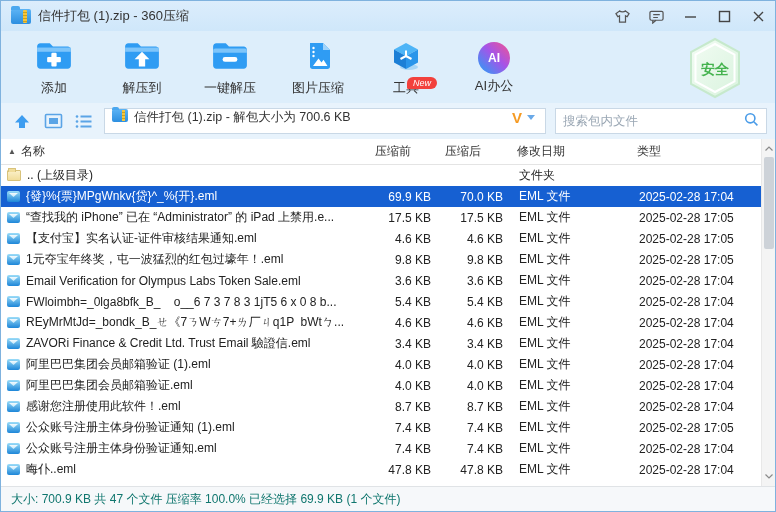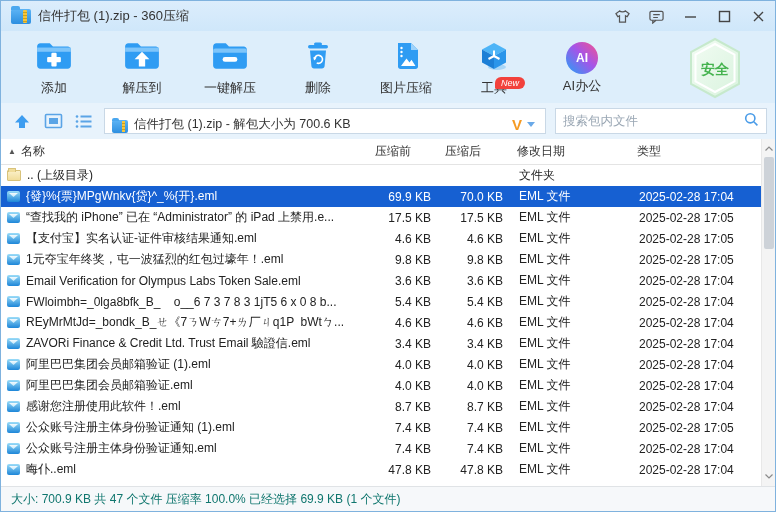--- a/index.html
+++ b/index.html
@@ -23,21 +23,21 @@
   .toolbar { height:72px; background:#ddeefb; display:flex; align-items:center; padding:2px 10px 0 14px; gap:10px; flex:0 0 auto; }
   .tbtn { width:78px; height:64px; display:flex; flex-direction:column; align-items:center; justify-content:center; gap:3px; position:relative; border-radius:4px; }
   .tbtn .tlabel { font-size:13px; color:#333; white-space:nowrap; }
   .new-badge { position:absolute; top:-2px; right:8px; background:#f2413c; color:#fff; font-size:9px; line-height:12px; padding:0 6px; border-radius:8px 8px 8px 2px; font-style:italic;margin-top:43px; }
   .ai-icon { width:32px; height:32px; border-radius:16px; background:linear-gradient(45deg,#2e9bf5 5%,#a554e8 55%,#f5538c 100%); color:#fff; font-weight:bold; font-size:12px; display:flex; align-items:center; justify-content:center; }
   .shield-wrap { margin-left:auto; margin-right:22px; display:flex; align-items:center; }
 
   
   .addressbar { height:36px; background:#e8f3fc; display:flex; align-items:center; padding:0 8px 0 10px; gap:9px; flex:0 0 auto; }
   .nav-ic { width:22px; height:22px; display:flex; align-items:center; justify-content:center; }
-  .addr-box { height:26px; flex:1; background:#fff; border:1px solid #c9d8e6; display:flex; align-items:flex-end; padding:0 6px 0 7px; gap:6px; min-width:0; }
+  .addr-box { height:26px; flex:1; background:#fff; border:1px solid #c9d8e6; display:flex; align-items:flex-start; padding:0 6px 0 7px; gap:6px; min-width:0; }
   .addr-text { font-size:12.5px; color:#333; flex:1; white-space:nowrap; overflow:hidden; }
   .v-drop { display:flex; align-items:center; gap:5px; padding:0 4px; }
   .v-letter { color:#f59a23; font-weight:bold; font-size:15px; }
   .caret { width:0; height:0; border-left:4px solid transparent; border-right:4px solid transparent; border-top:5px solid #6aa9e8; }
   .search-box { width:212px; height:26px; background:#fff; border:1px solid #c9d8e6; display:flex; align-items:center; padding:0 7px; gap:6px; }
   .search-box input { border:none; outline:none; flex:1; font-size:12.5px; color:#333; font-family:inherit; min-width:0; }
   .search-box input::placeholder { color:#9aa7b4; }
 
   .mini-zip { position:relative; width:16px; height:13px; background:linear-gradient(#5db4f5,#2d8fe0); border-radius:2px; flex:0 0 auto; }
   .mini-zip::before { content:""; position:absolute; top:-2px; left:0; width:7px; height:3px; background:#4aa7ef; border-radius:2px 2px 0 0; }
@@ -152,32 +152,20 @@
             <path d="M2 6c0-1.7 1.3-3 3-3h9l3 3h14c1.7 0 3 1.3 3 3v15c0 1.7-1.3 3-3 3H5c-1.7 0-3-1.3-3-3z" fill="#2f9cf3"></path>
             <path d="M4 8 h28 a2 2 0 0 1 2 2 v2 H2 v-2 a2 2 0 0 1 2-2z" fill="#7ec5fa"></path>
             <rect x="11" y="16" width="14" height="4.5" rx="2.2" fill="#fff"></rect>
           </svg>
       </span>
       <span class="tlabel">一键解压</span>
     </div>
     <div class="tbtn">
       <span>
         <svg width="34" height="32" viewBox="0 0 34 30">
-            <rect x="13" y="1.5" width="8" height="3" rx="1.5" fill="#2f9cf3"></rect>
-            <rect x="7" y="4" width="20" height="3.5" rx="1.7" fill="#2f9cf3"></rect>
-            <path d="M9 9.5 h16 l-1.4 15.5 c-.1 1.5-1.2 2.5-2.6 2.5 h-8 c-1.4 0-2.5-1-2.6-2.5z" fill="#2f9cf3"></path>
-            <path d="M13.5 18.5 a4 4 0 1 1 2.2 3.4" fill="none" stroke="#fff" stroke-width="1.6"></path>
-            <polygon points="12.2,16.2 15.6,16.6 13.4,19.6" fill="#fff"></polygon>
-          </svg>
-      </span>
-      <span class="tlabel">删除</span>
-    </div>
-    <div class="tbtn">
-      <span>
-        <svg width="34" height="32" viewBox="0 0 34 30">
             <path d="M9 2 h13 l7 7 v16.5 c0 1.5-1 2.5-2.5 2.5 h-15 c-1.5 0-2.5-1-2.5-2.5z" fill="#2f9cf3"></path>
             <polygon points="22,2 29,9 22,9" fill="#9ed3fb"></polygon>
             <circle cx="12.5" cy="7" r="1.2" fill="#fff"></circle>
             <circle cx="12.5" cy="11" r="1.2" fill="#fff"></circle>
             <circle cx="12.5" cy="15" r="1.2" fill="#fff"></circle>
             <polygon points="12,25 17.5,17.5 20.5,21.5 22.5,18.8 26.5,25" fill="#fff"></polygon>
           </svg>
       </span>
       <span class="tlabel">图片压缩</span>
     </div>

